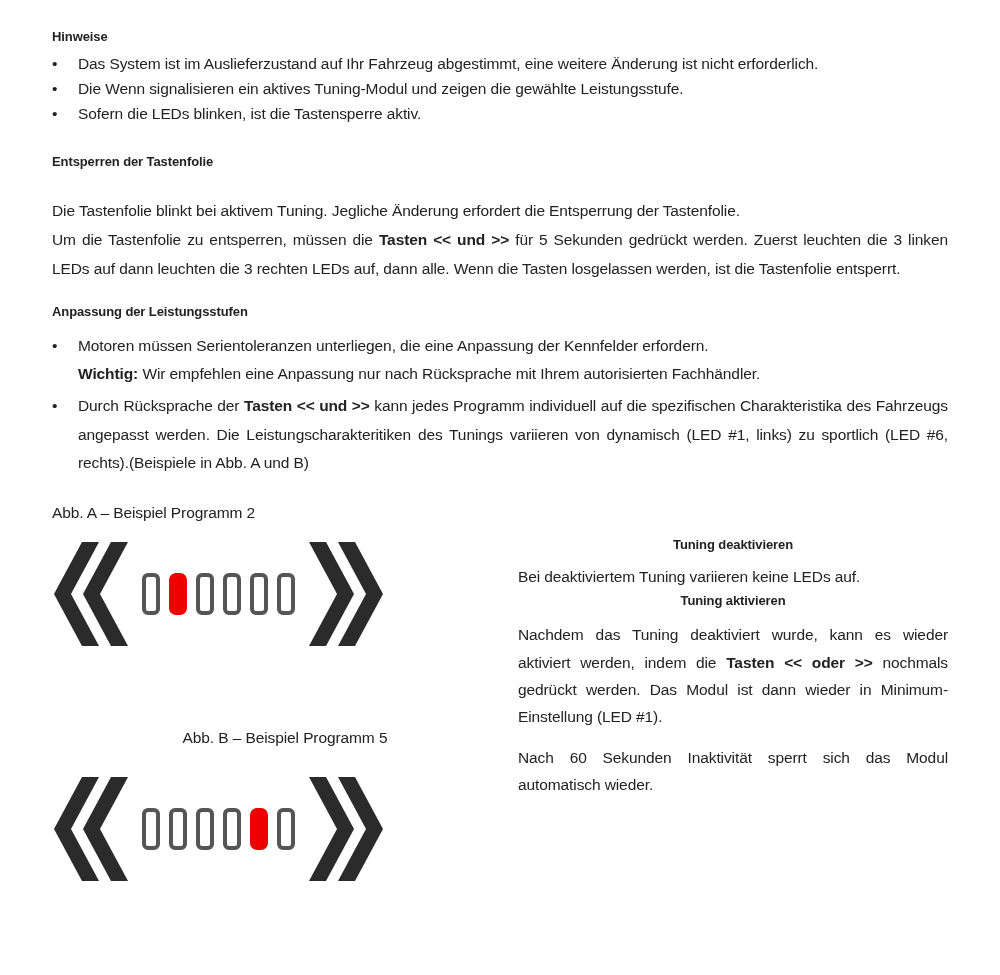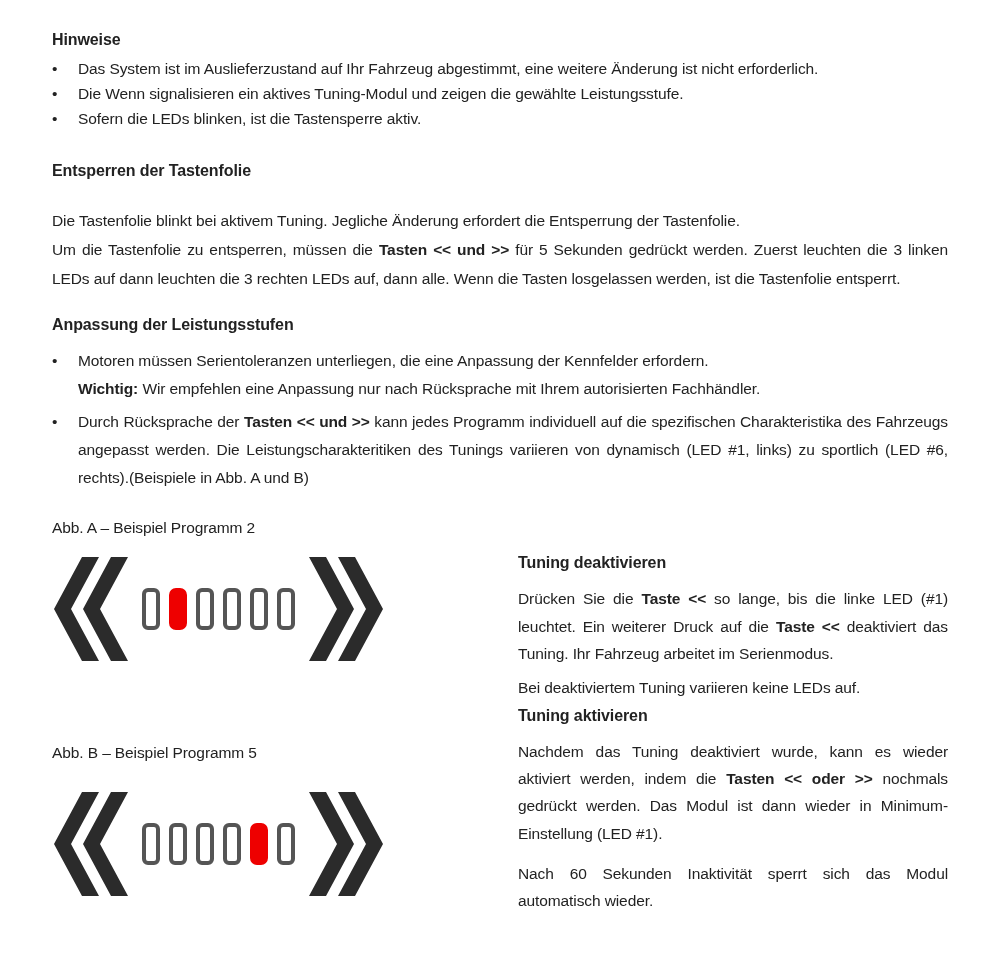--- a/index.html
+++ b/index.html
@@ -13,21 +13,21 @@
   body {
     width: 1000px; height: 975px; overflow: hidden;
     font-family: "Liberation Sans", sans-serif;
     color: var(--text);
     font-size: 15.5px;
     letter-spacing: -0.1px;
   }
   .page { padding: 26px 52px 0 52px; }
 
   h3.h {
-    font-size: 16px; font-weight: bold; margin: 0; line-height: 1.7;
+    font-size: 13px; font-weight: bold; margin: 0; line-height: 1.7;
   }
   .b { font-weight: bold; }
 
   
   .list { margin-top: 3px; line-height: 1.62; }
   .li { display: flex; }
   .dot { width: 26px; flex: none; }
   .li-t { flex: 1; text-align: justify; }
 
   .sec-entsperren { margin-top: 25px; }
@@ -38,35 +38,35 @@
   .li-gap { margin-top: 4px; }
 
   
   .cols { margin-top: 24px; display: flex; }
   .col-left { width: 466px; flex: none; }
   .col-right { flex: 1; margin-top: 33px; }
 
   .fig-label { line-height: 1.6; }
   .fig { display: flex; align-items: center; margin-top: 16px; height: 104px; }
   .fig-b { margin-top: 26px; }
-  .fig-label-b { margin-top: 80px; }
+  .fig-label-b { margin-top: 80px; text-align: center; }
   .chev { width: 76px; height: 104px; flex: none; color: var(--chevron); }
   .leds { display: flex; gap: 9px; margin: 0 14px; align-items: center; }
   .led {
     width: 18px; height: 42px;
     border: 4px solid var(--led-outline);
     border-radius: 6px; background: #ffffff;
   }
   .led-active {
     background: var(--led-active);
     border-color: var(--led-active);
     border-radius: 7px;
   }
 
-  .col-right h3.h { line-height: 1.7; }
+  .col-right h3.h { line-height: 1.7; text-align: center; }
   .rpara { margin-top: 9px; line-height: 1.76; text-align: justify; }
   .rpara-follow { margin-top: 7px; }
   .h2gap { margin-top: 11px; }
   .rpara-last { margin-top: 13px; }
 </style>
 </head>
 <body>
 
 <div class="page">
 
@@ -156,21 +156,20 @@
           <g transform="translate(76,0) scale(-1,1)">
             <polygon points="30,0 47,0 19,52 47,104 30,104 2,52" fill="currentColor"></polygon>
             <polygon points="59,0 76,0 48,52 76,104 59,104 31,52" fill="currentColor"></polygon>
           </g>
         </svg>
       </div>
     </div>
 
     <div class="col-right">
       <h3 class="h">Tuning deaktivieren</h3>
-      <div class="rpara"><span>Drücken Sie die </span><span class="b">Taste &lt;&lt;</span><span> so lange, bis die linke LED (#1) leuchtet. Ein weiterer Druck auf die </span><span class="b">Taste &lt;&lt;</span><span> deaktiviert das Tuning. Ihr Fahrzeug arbeitet im Serienmodus.</span></div>
       <div class="rpara rpara-follow">Bei deaktiviertem Tuning variieren keine LEDs auf.</div>
 
       <h3 class="h h2gap">Tuning aktivieren</h3>
       <div class="rpara"><span>Nachdem das Tuning deaktiviert wurde, kann es wieder aktiviert werden, indem die </span><span class="b">Tasten &lt;&lt; oder &gt;&gt;</span><span> nochmals gedrückt werden. Das Modul ist dann wieder in Minimum-Einstellung (LED #1).</span></div>
       <div class="rpara rpara-last">Nach 60 Sekunden Inaktivität sperrt sich das Modul automatisch wieder.</div>
     </div>
 
   </div>
 </div>
 

